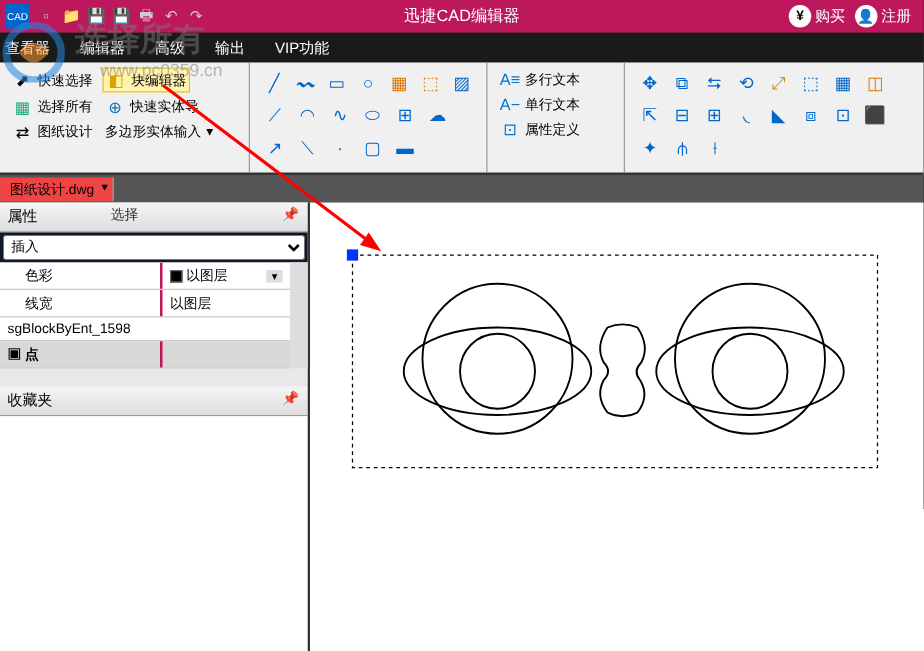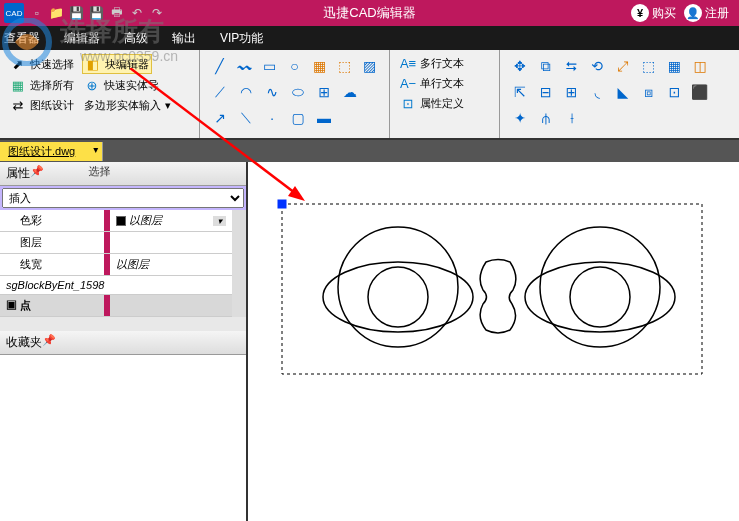--- a/index.html
+++ b/index.html
@@ -21,34 +21,34 @@
 .ribbon-group { border-right: 1px solid #999; padding: 4px 8px 2px 8px; display: flex; flex-direction: column; }
 .ribbon-group-content { flex: 1; display: flex; flex-direction: column; gap: 2px; }
 .ribbon-group-label { text-align: center; font-size: 11px; color: #333; padding-top: 2px; margin-top: 48px; }
 .ribbon-item { display: flex; align-items: center; gap: 4px; font-size: 11px; cursor: pointer; padding: 1px 2px; }
 .ribbon-item.active { background: #fff3b0; border: 1px solid #e0c040; }
 .ribbon-icon { width: 16px; height: 16px; display: inline-flex; align-items: center; justify-content: center; font-size: 13px; }
 .ribbon-icon-row { display: flex; gap: 6px; padding: 2px; }
 .ribbon-icon-row .tool-icon { width: 20px; height: 20px; display: flex; align-items: center; justify-content: center; cursor: pointer; font-size: 14px; }
 
 .doc-tab { height: 22px; background: #555; display: flex; align-items: center; }
-.doc-tab .tab { background: #fde047; padding: 2px 27px 2px 8px; font-size: 11px; border-right: 1px solid #999; position: relative; cursor: pointer; text-decoration: underline; }
+.doc-tab .tab { background: #ef4444; padding: 2px 15px 2px 8px; font-size: 11px; border-right: 1px solid #999; position: relative; cursor: pointer; }
 .doc-tab .tab-close { position: absolute; right: 4px; font-size: 10px; cursor: pointer; }
 
 .main-area { display: flex; height: 359px; }
 .side-panel { width: 248px; background: #e8e8e8; border-right: 2px solid #333; display: flex; flex-direction: column; }
-.panel-header { background: linear-gradient(#f5f5f5,#ddd); padding: 3px 6px; font-size: 12px; display: flex; border-bottom: 1px solid #999; }
+.panel-header { background: linear-gradient(#f5f5f5,#ddd); padding: 3px 6px; font-size: 12px; display: flex; justify-content: space-between; border-bottom: 1px solid #999; }
 .panel-header .pin { cursor: pointer; font-size: 11px; }
-.panel-combo { padding: 2px; background: #c4b5fd; }
+.panel-combo { padding: 2px; background: #0f172a; }
 .panel-combo select { width: 100%; font-size: 11px; padding: 2px; }
 .props-table { flex: 0 0 auto; overflow-y: auto; background: #fff; font-size: 11px; max-height: 130px; border-right: 14px solid #ddd; }
 .props-row { display: flex; border-bottom: 1px solid #ccc; }
 .props-row.group { background: #d8d8d8; font-weight: bold; }
-.props-cell-name { width: 110px; padding: 3px 6px 3px 20px; border-right: 6px solid #be185d; }
-.props-cell-value { flex: 1; padding: 3px 6px; display: flex; align-items: center; gap: 3px; font-style: italic; }
+.props-cell-name { width: 130px; padding: 3px 6px 3px 20px; border-right: 2px solid #be185d; }
+.props-cell-value { flex: 1; padding: 3px 6px; display: flex; align-items: center; gap: 3px; }
 .color-sw { width: 10px; height: 10px; background: #000; border: 1px solid #666; }
 .dropdown-arrow { margin-left: auto; font-size: 9px; background: #ddd; padding: 0 4px; }
 .fav-header { display: flex; font-size: 11px; background: #ddd; }
 .fav-header div { padding: 3px 8px; border-right: 1px solid #aaa; }
 .fav-header div:first-child { width: 110px; }
 
 .canvas-area { flex: 1; background: #fff; position: relative; overflow: hidden; }
 .canvas-svg { width: 100%; height: 100%; }
 
 .watermark { position: absolute; top: 14px; left: 60px; font-size: 26px; font-weight: bold; color: rgba(120,120,120,0.5); pointer-events: none; z-index: 100; }
@@ -239,24 +239,20 @@
     <div class="props-table">
       <div class="props-row">
         <div class="props-cell-name">色彩</div>
         <div class="props-cell-value">
             <span class="color-sw"></span>
             <span>以图层</span>
             <span class="dropdown-arrow">▾</span>
           </div>
       </div>
       <div class="props-row">
-        <div class="props-cell-name">图层</div>
-        <div class="props-cell-value"></div>
-      </div>
-      <div class="props-row">
         <div class="props-cell-name">线宽</div>
         <div class="props-cell-value">以图层</div>
       </div>
       <div class="props-row">
         <div class="props-cell-value">sgBlockByEnt_1598</div>
       </div>
       <div class="props-row group">
         <div class="props-cell-name" style="padding-left:6px">▣ <span>点</span></div>
         <div class="props-cell-value"></div>
       </div>

